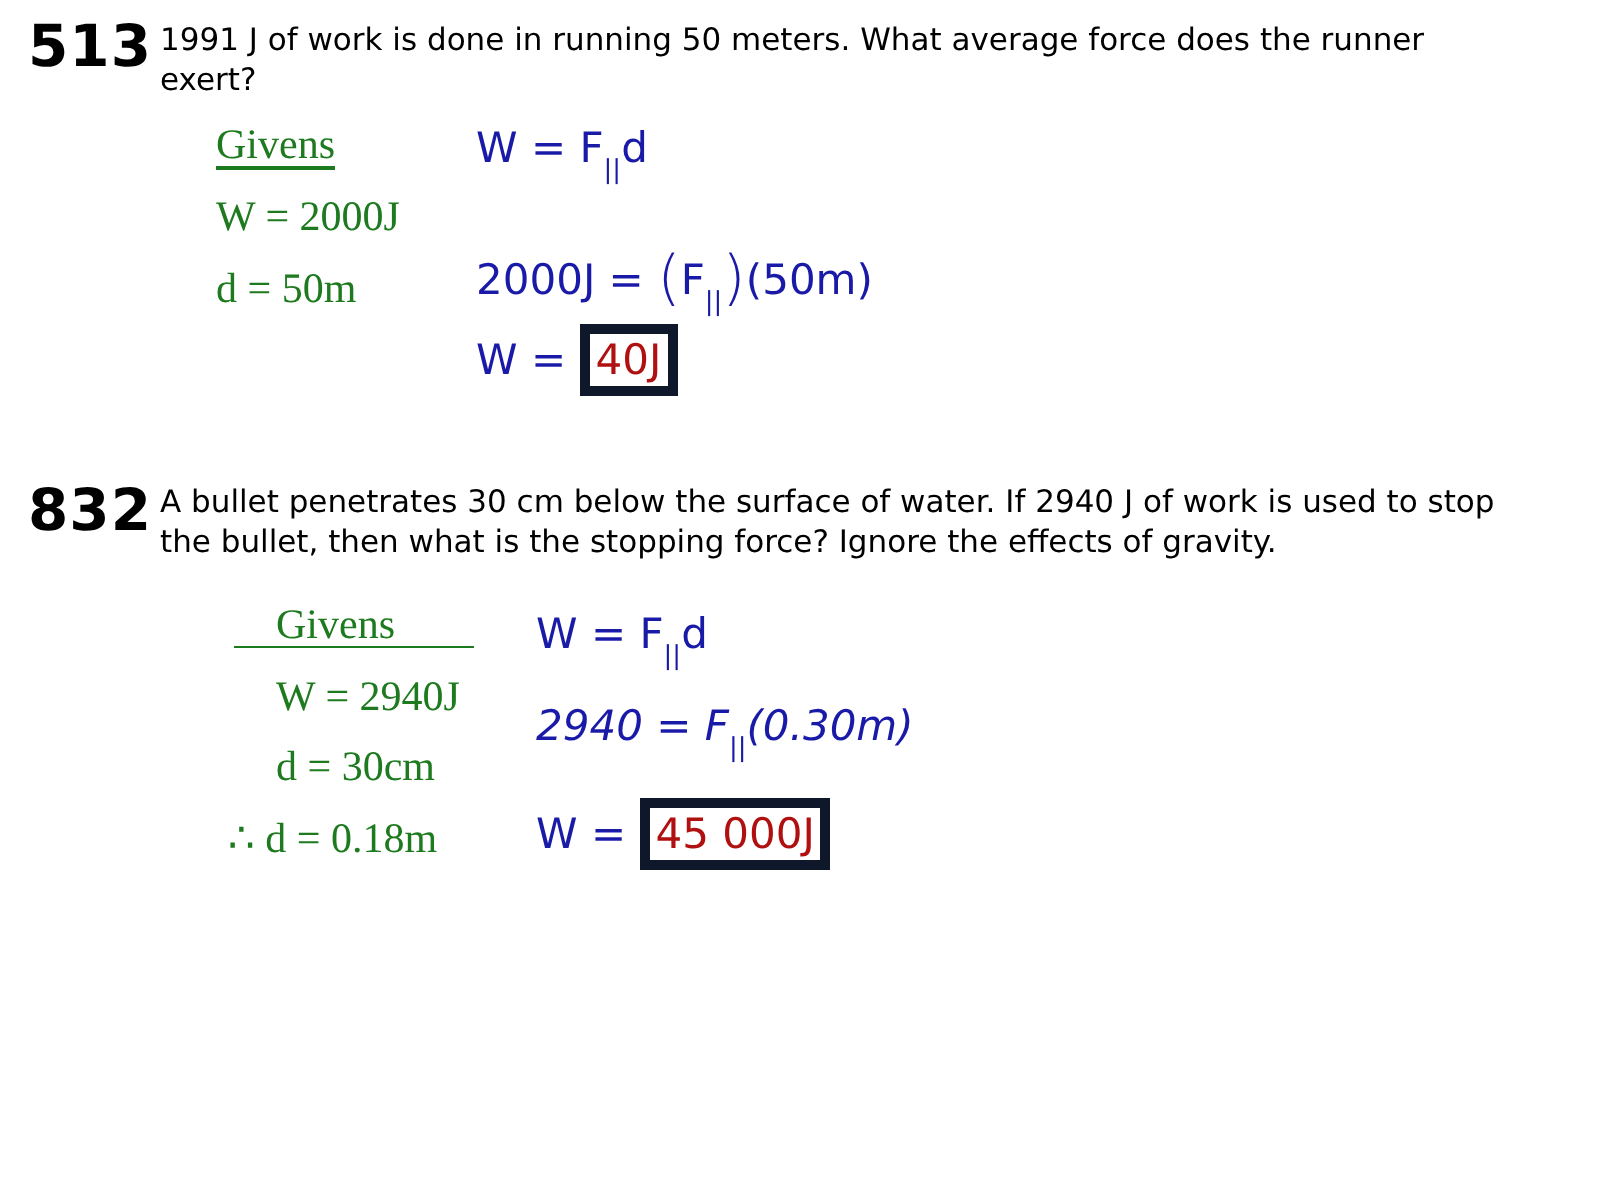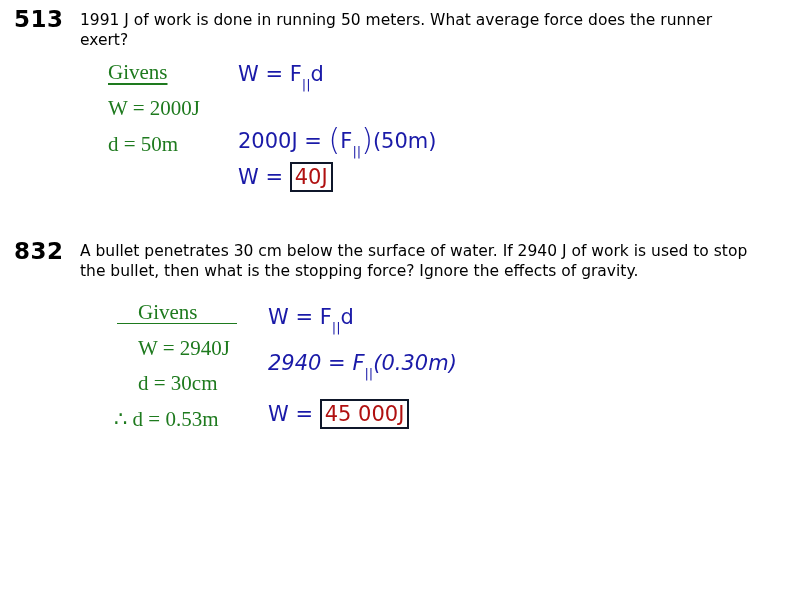--- a/index.html
+++ b/index.html
@@ -1,26 +1,26 @@
 <!DOCTYPE html>
 <html><head>
 <meta charset="utf-8">
 <style>
   html, body { margin:0; padding:0; background:#ffffff; }
   body { width:800px; height:600px; position:relative; overflow:hidden;
          font-family:"DejaVu Sans", sans-serif; color:#000; }
   .abs { position:absolute; white-space:nowrap; }
-  .pnum { font-family:"DejaVu Sans", sans-serif; font-weight:bold; font-size:23px; letter-spacing:0.5px; }
+  .pnum { font-family:"DejaVu Sans", sans-serif; font-weight:bold; font-size:29px; letter-spacing:0.5px; }
   .qtext { font-family:"DejaVu Sans", sans-serif; font-size:15.5px; line-height:20px; white-space:normal; width:680px; }
   .green { color:#1e7a1e; font-family:Liberation Serif, serif; font-size:21px; }
   .blue { color:#1a1aa8; font-family:"DejaVu Sans", sans-serif; font-size:21px;text-align:right; }
   .red { color:#b01010; }
   .sub { font-size:13px; position:relative; top:8px; }
   .paren { font-size:30px; font-weight:200; position:relative; top:2px; }
-  .box { display:inline-block; border:2px solid #0f172a; padding:0 3px; line-height:26px; }
+  .box { display:inline-block; border:5px solid #0f172a; padding:0 3px; line-height:26px; }
   .underline { text-decoration:underline; text-decoration-color:#1e7a1e; text-underline-offset:4px; }
   .uline { position:absolute; height:1px; background:#1e7a1e; }
 </style>
 </head>
 <body>
 
 <div class="abs pnum" style="left:14px; top:6px;">513</div>
 <div class="abs qtext" style="left:80px; top:10px;">1991 J of work is done in running 50 meters.  What average force does the runner exert?</div>
 
 <div class="abs green underline" style="left:108px; top:60px;">Givens</div>
@@ -37,21 +37,21 @@
   <span>W = </span><span class="box red">40J</span>
 </div>
 
 <div class="abs pnum" style="left:14px; top:238px;">832</div>
 <div class="abs qtext" style="left:80px; top:241px;">A bullet penetrates 30 cm below the surface of water.  If 2940 J of work is used to stop the bullet, then what is the stopping force? Ignore the effects of gravity.</div>
 
 <div class="abs green" style="left:138px; top:300px;">Givens</div>
 <div class="uline" style="left:117px; top:323px; width:120px;"></div>
 <div class="abs green" style="left:138px; top:336px;">W = 2940J</div>
 <div class="abs green" style="left:138px; top:371px;">d = 30cm</div>
-<div class="abs green" style="left:114px; top:407px;">∴ d = 0.53m</div>
+<div class="abs green" style="left:114px; top:407px;">∴ d = 0.18m</div>
 
 <div class="abs blue" style="left:268px; top:305px;">
   <span>W = F</span><span class="sub">||</span><span>d</span>
 </div>
 <div class="abs blue" style="left:268px; top:351px;font-style:italic;">
   <span>2940 = F</span><span class="sub">||</span><span>(0.30m)</span>
 </div>
 <div class="abs blue" style="left:268px; top:399px;">
   <span>W = </span><span class="box red">45 000J</span>
 </div>

